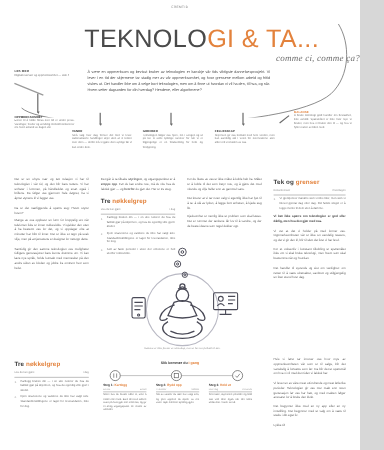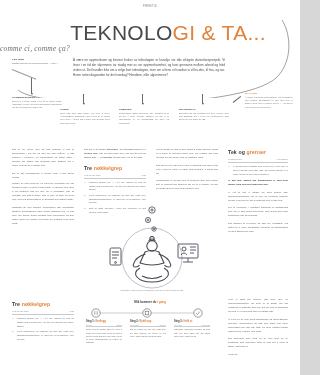--- a/index.html
+++ b/index.html
@@ -45,21 +45,21 @@
     white-space: nowrap;
     margin-left: 18px;
   }
   .title .accent { color: #e3823c; }
 
   .subtitle {
     position: absolute;
     top: 44px;
     left: 0;
     width: 300px;
-    text-align: left;
+    text-align: right;
     font-family: "Liberation Serif", serif;
     font-style: italic;
     font-size: 7.5px;
     color: #6d6d6d;
     letter-spacing: 0.2px;
   }
 
   
   .swoosh {
     position: absolute;

